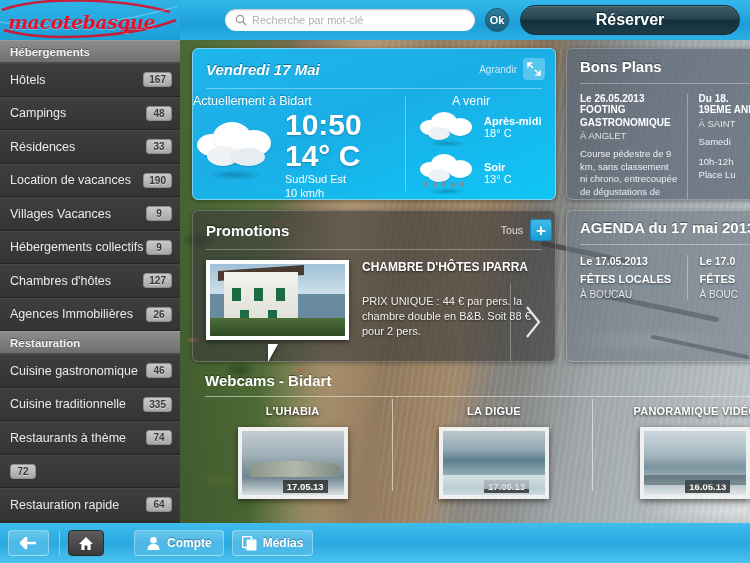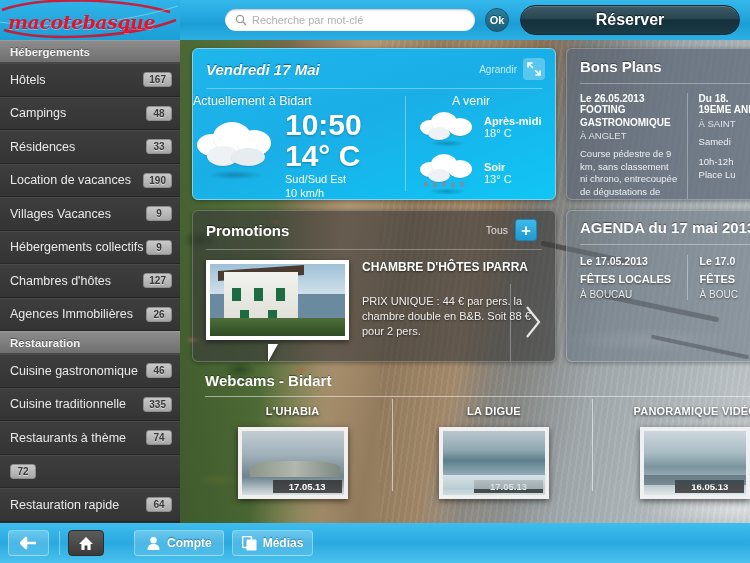--- a/index.html
+++ b/index.html
@@ -186,21 +186,21 @@
   .wx-fc .txt { margin-left: 8px; }
   .wx-fc .lb { font-size: 11px; font-weight: bold; color: #fff; }
   .wx-fc .tp { font-size: 11px; color: #fff; }
 
   
   #promo {
     left: 192px; top: 210px; width: 364px; height: 152px;
     background: rgba(58,58,58,.62);
     border: 1px solid rgba(255,255,255,.22);
   }
-  #promo .hdr { display: flex; align-items: center; padding: 8px 18px 0 13px; }
+  #promo .hdr { display: flex; align-items: center; padding: 8px 3px 0 13px; }
   #promo .hdr .t { flex: 1; }
   .tous { font-size: 10.5px; color: rgba(255,255,255,.8); margin-right: 7px; }
   .plus-btn {
     width: 22px; height: 22px; border-radius: 3px;
     background: linear-gradient(#3fbbe8, #1c9ad2);
     border: 1px solid #1787bd;
     display: flex; align-items: center; justify-content: center;
     color: #fff; font-size: 17px; font-weight: bold; line-height: 17px; cursor: pointer;
   }
   #promo .rule { margin: 8px 13px 0 13px; height:1px; background: rgba(255,255,255,.3); }
@@ -290,23 +290,23 @@
   .cams { display: flex; padding-top: 8px; position: relative; }
   .cam { flex: 1; text-align: center; position: relative; }
   .cam-sep { position: absolute; top: 2px; width: 1px; height: 92px; background: rgba(255,255,255,.55); }
   .cam-name { font-size: 11px; font-weight: bold; color: #fff; text-shadow: 0 1px 3px rgba(0,0,0,.8); letter-spacing: .2px; }
   .cam-shot {
     margin: 10px auto 0 auto; width: 110px; height: 72px;
     border: 4px solid #f0f0f0; position: relative; overflow: hidden;
     box-shadow: 0 2px 6px rgba(0,0,0,.55);
   }
   .cam-date {
-    position: absolute; right: 2px; bottom: 2px;
+    position: absolute; right: 16px; bottom: 2px;
     background: rgba(45,45,45,.82); color: #fff;
-    font-size: 9.5px; font-weight: bold; padding: 1px 16px;
+    font-size: 9.5px; font-weight: bold; padding: 1px 4px;
   }
   .sc1 { background: linear-gradient(#c3ccd2 0%, #9fb0b8 38%, #8b9ca4 52%, #6e8590 72%, #d8dfe2 100%); }
   .sc1::after { content:""; position:absolute; left:8px; top:30px; width:90px; height:16px;
     background: linear-gradient(90deg, #8c968c, #b3b7ad, #7e8a82); border-radius: 40% 40% 0 0; }
   .sc2 { background: linear-gradient(#b9c7cd 0%, #8fa8b2 30%, #5d7e8c 46%, #87a4ae 64%, #cfdde2 100%); }
   .sc2::after { content:""; position:absolute; left:0; right:0; bottom:6px; height:14px;
     background: linear-gradient(#eef3f5, #b9cbd2); opacity:.75; }
   .sc3 { background: linear-gradient(#cdd7dd 0%, #a9bcc4 34%, #7b949e 56%, #9fb2ba 74%, #e2e8ea 100%); }
   .sc3::after { content:""; position:absolute; left:0; right:0; top:44px; height:10px;
     background: rgba(60,80,90,.5); }

